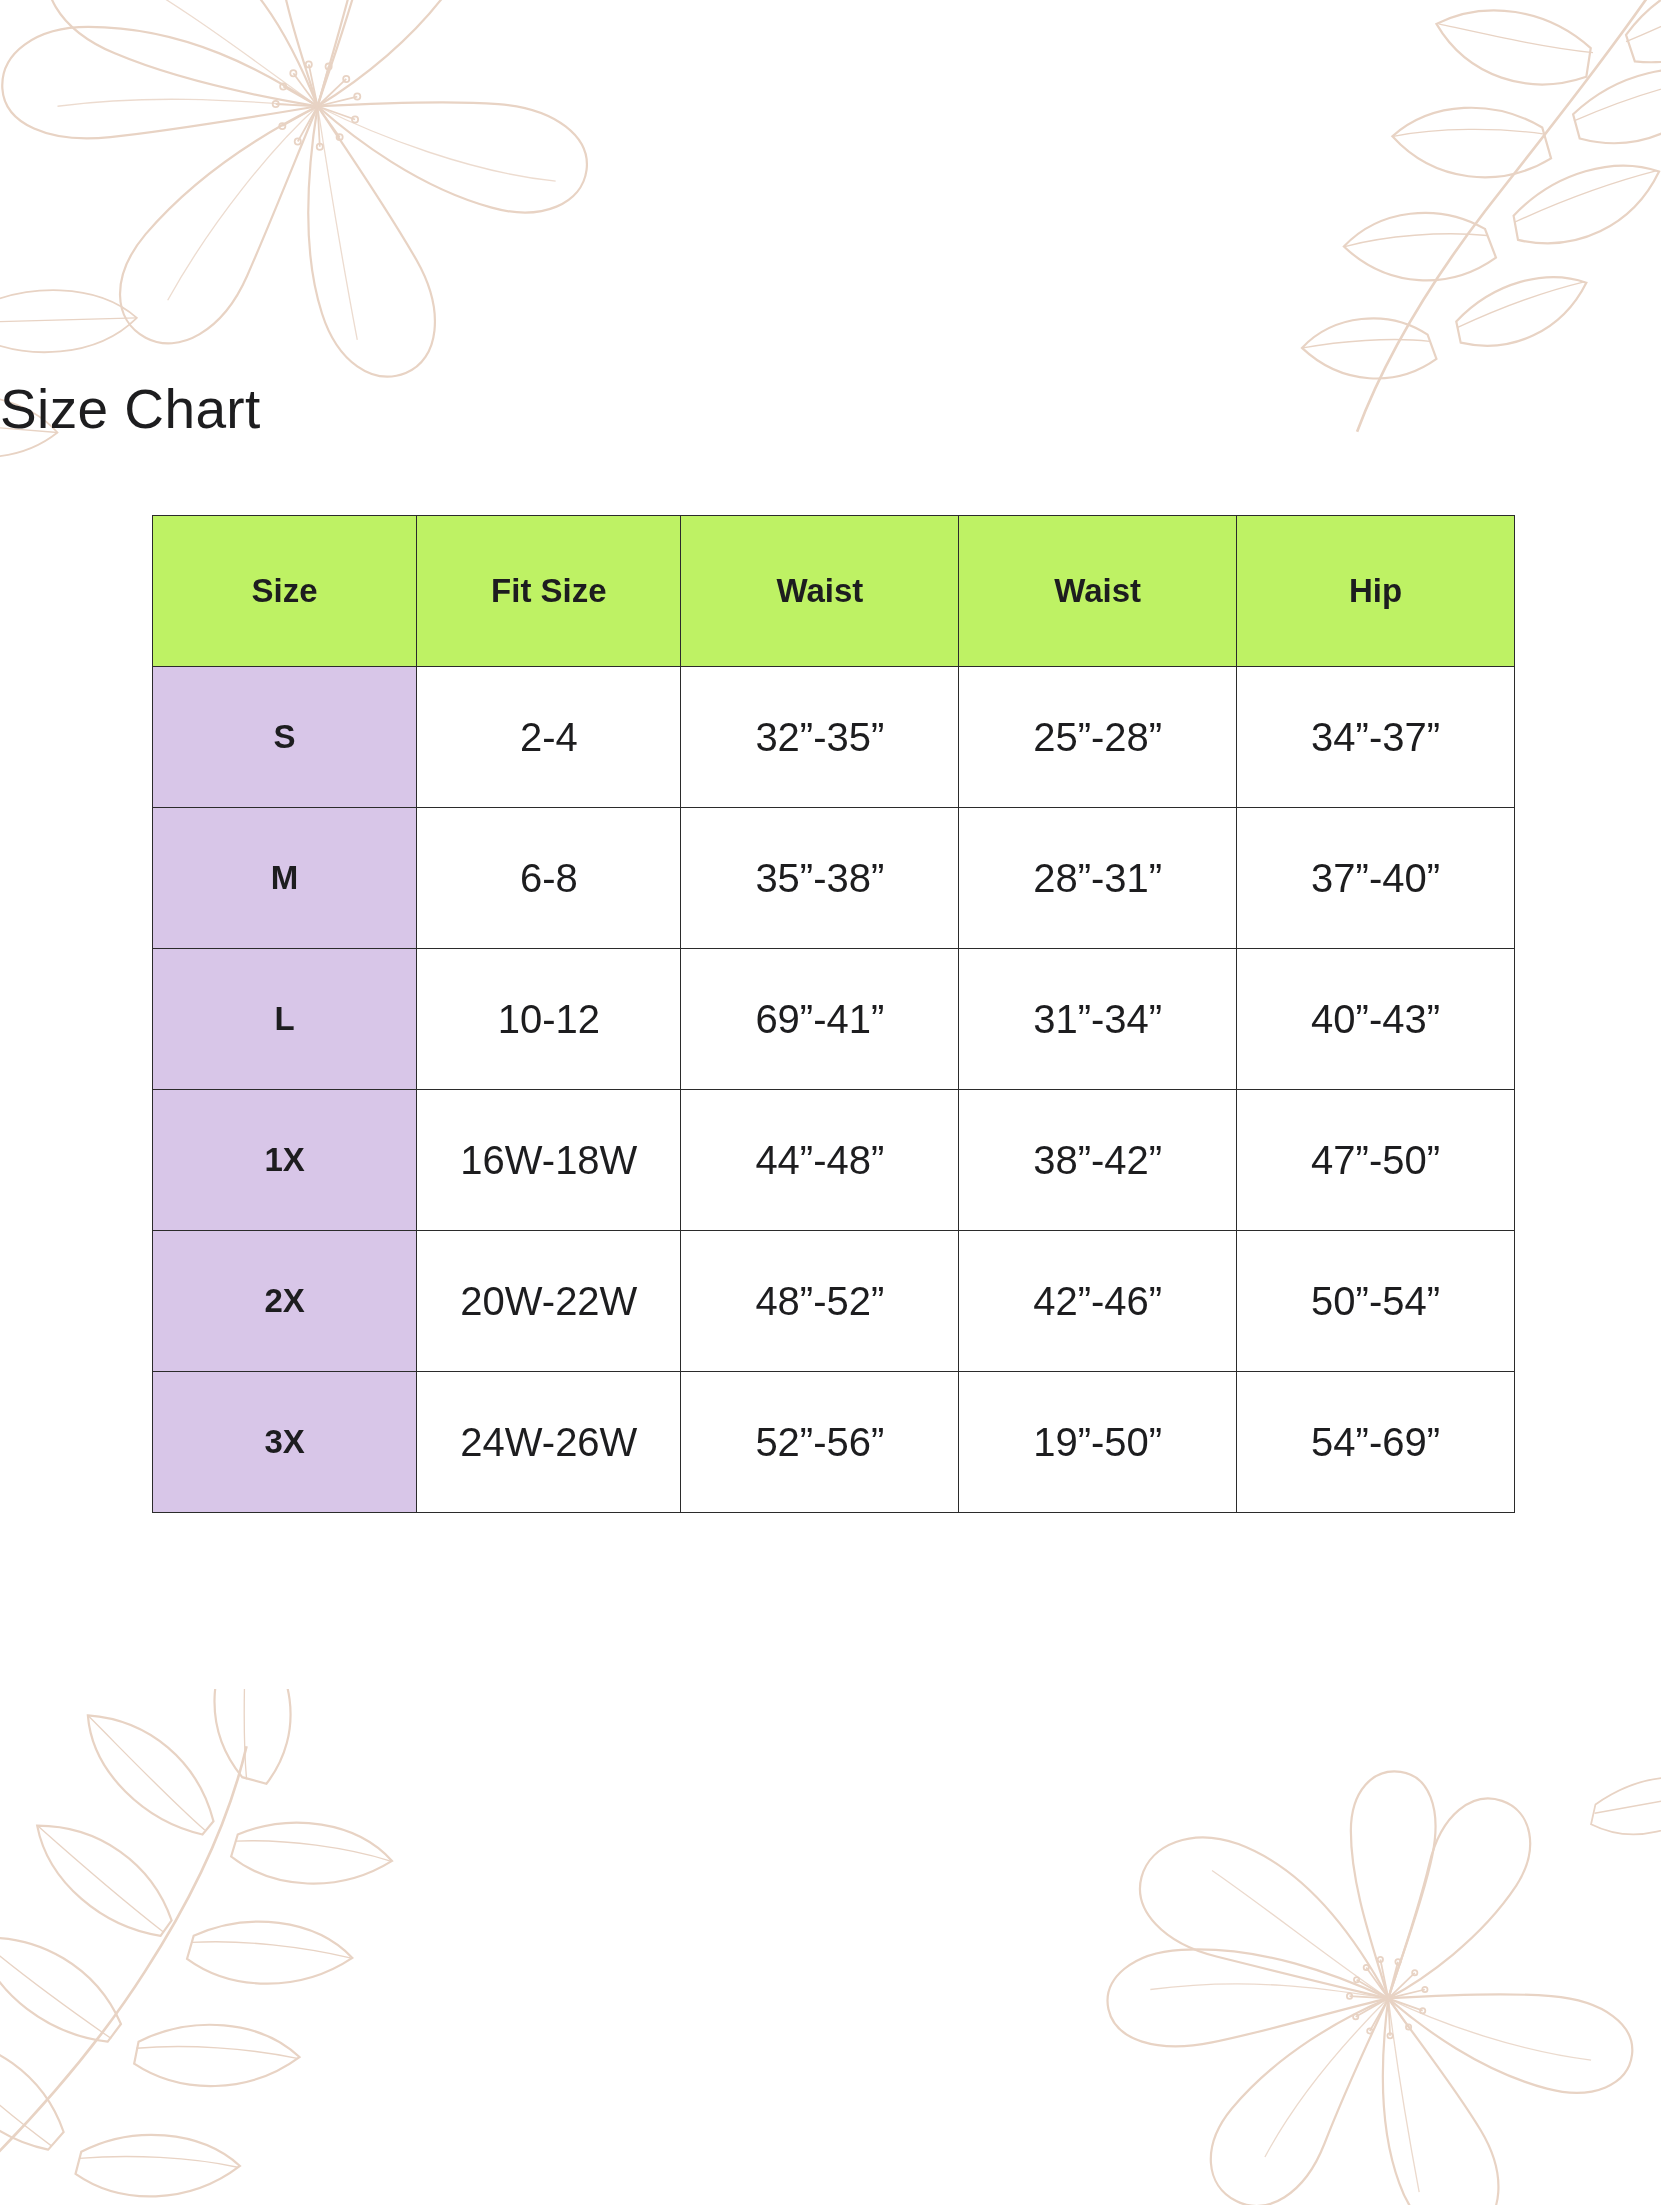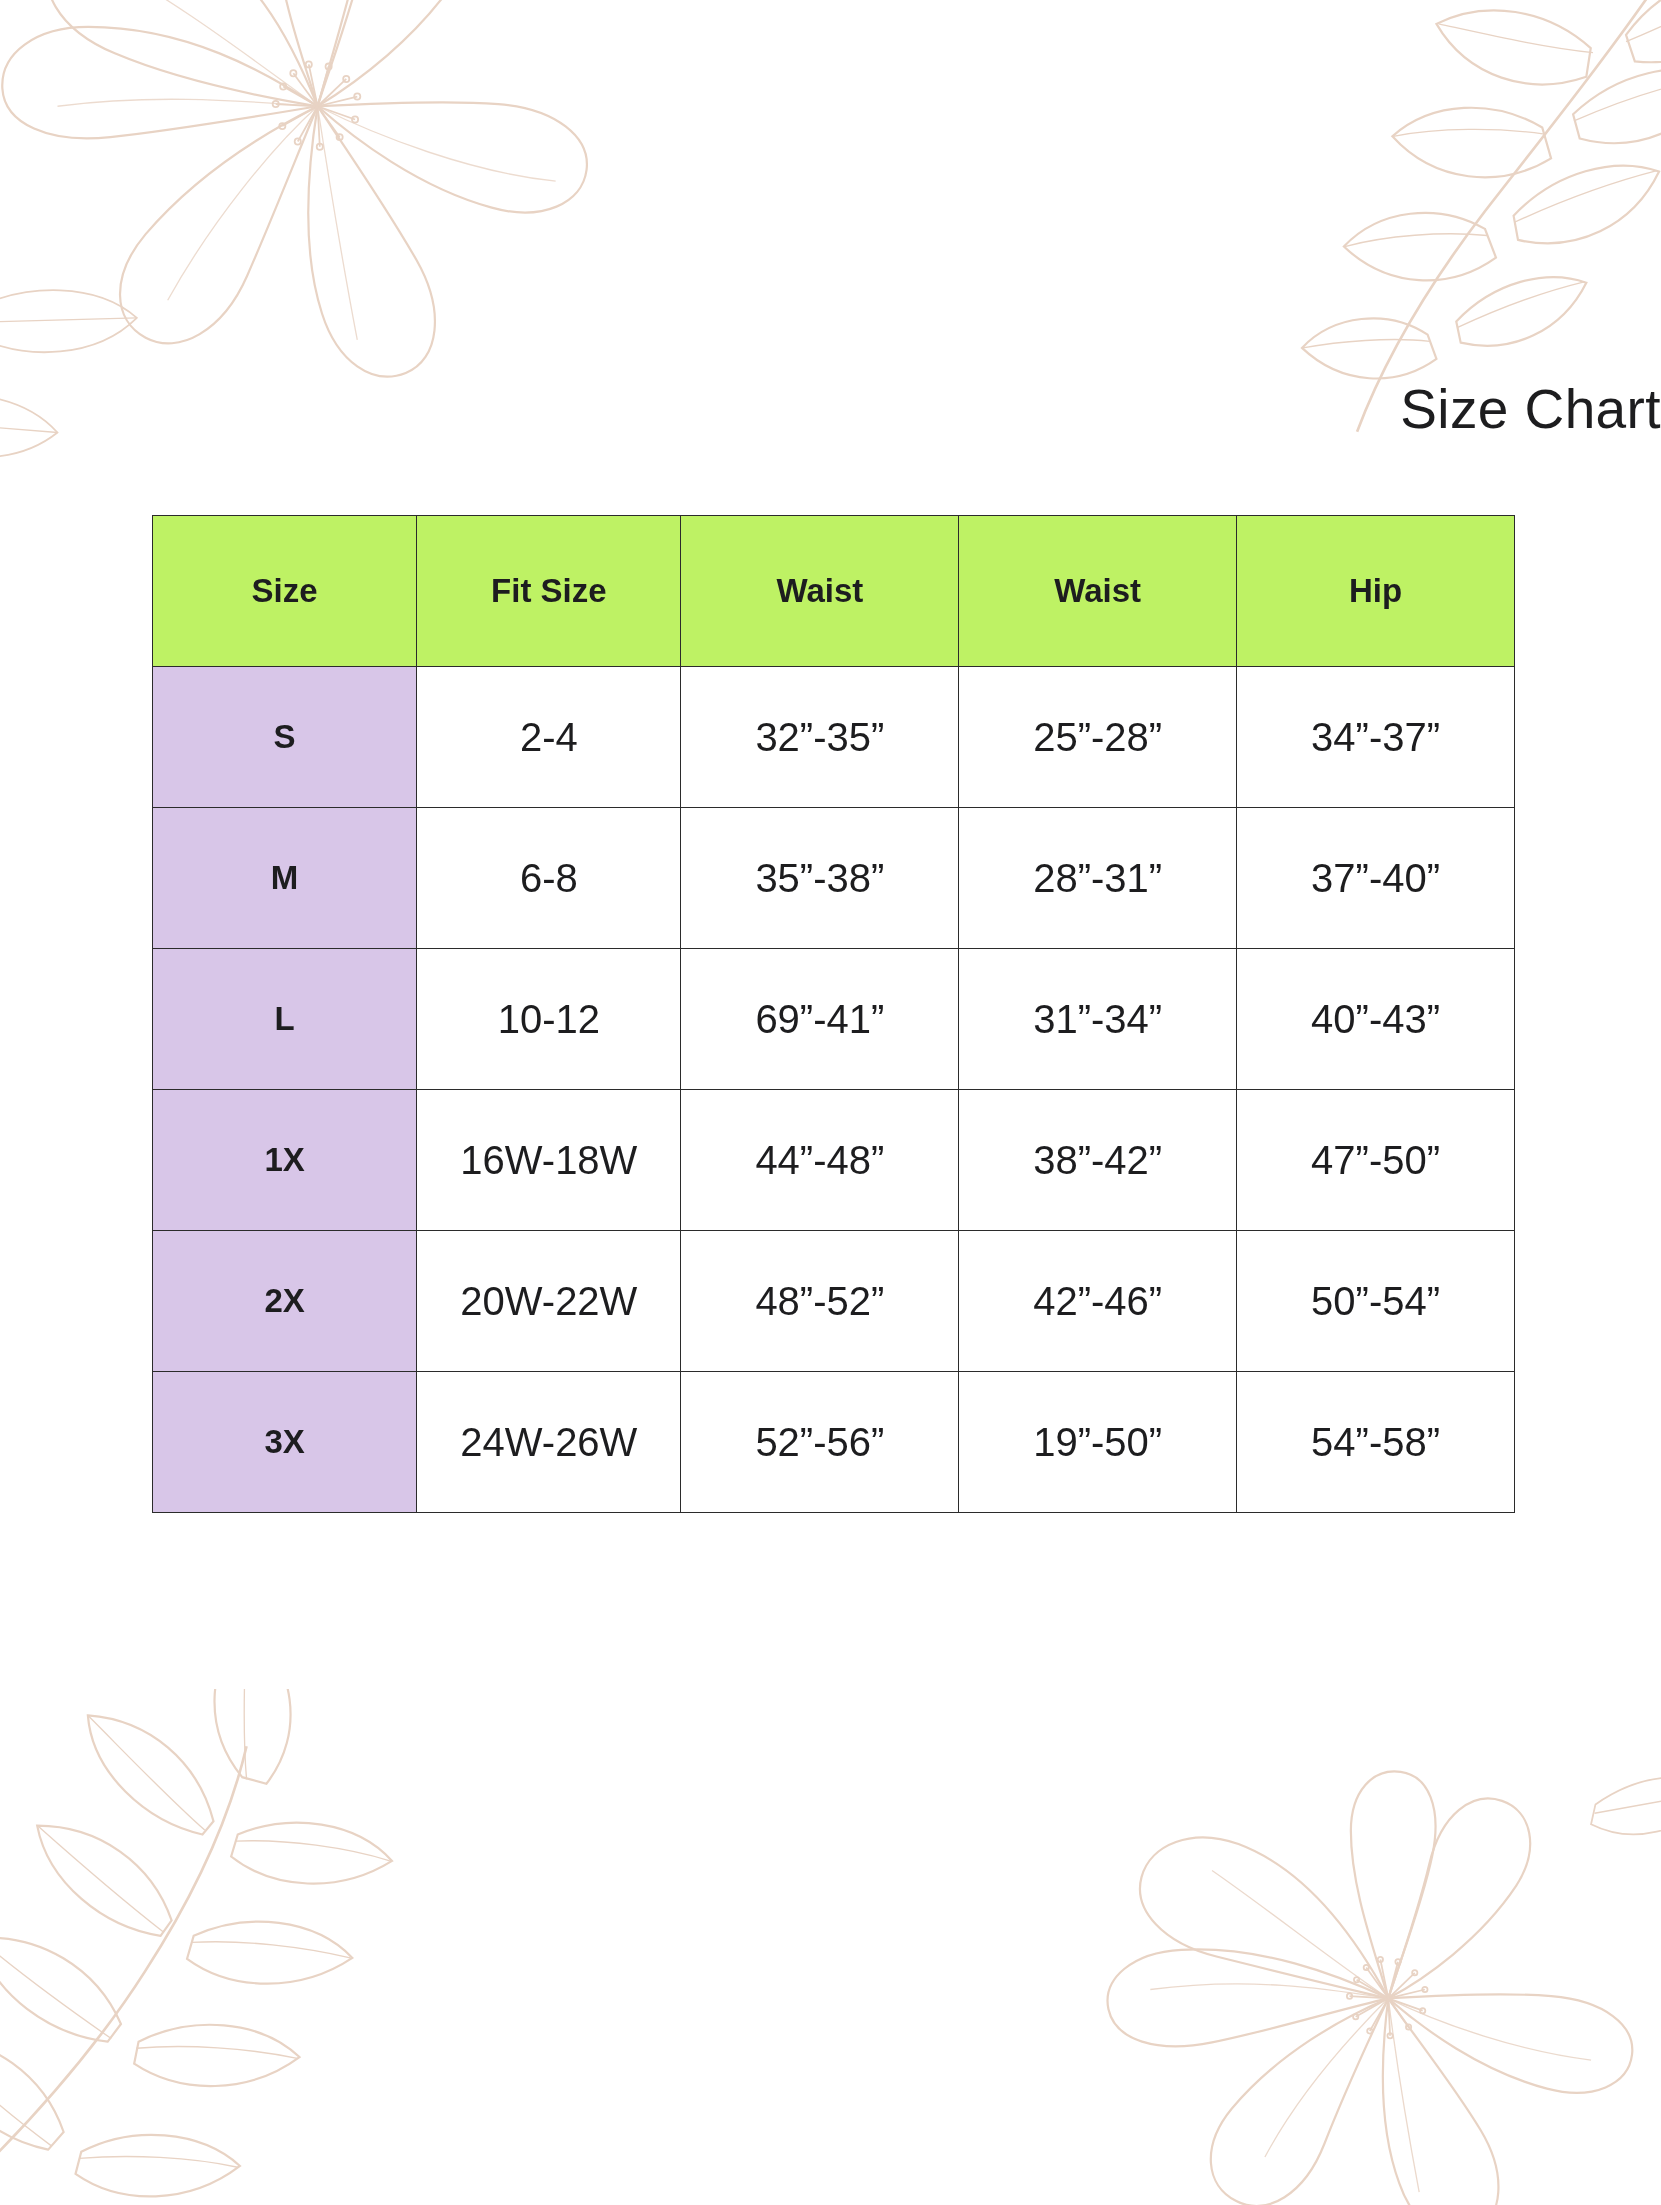--- a/index.html
+++ b/index.html
@@ -36,21 +36,21 @@
     width: 1661px;
     height: 2205px;
     box-sizing: border-box;
   }
 
   .title {
     position: absolute;
     top: 340px;
     left: 0;
     width: 100%;
-    text-align: right;
+    text-align: left;
     font-size: 55px;
     font-weight: 400;
     letter-spacing: 0.4px;
     color: #1d1d1f;
   }
 
   .table-wrap {
     position: absolute;
     top: 515px;
     left: 152px;
@@ -323,20 +323,20 @@
           <td>20W-22W</td>
           <td>48”-52”</td>
           <td>42”-46”</td>
           <td>50”-54”</td>
         </tr>
         <tr>
           <td class="size-cell">3X</td>
           <td>24W-26W</td>
           <td>52”-56”</td>
           <td>19”-50”</td>
-          <td>54”-58”</td>
+          <td>54”-69”</td>
         </tr>
       </tbody>
     </table>
   </div>
 
 </div>
 
 
 </body></html>

